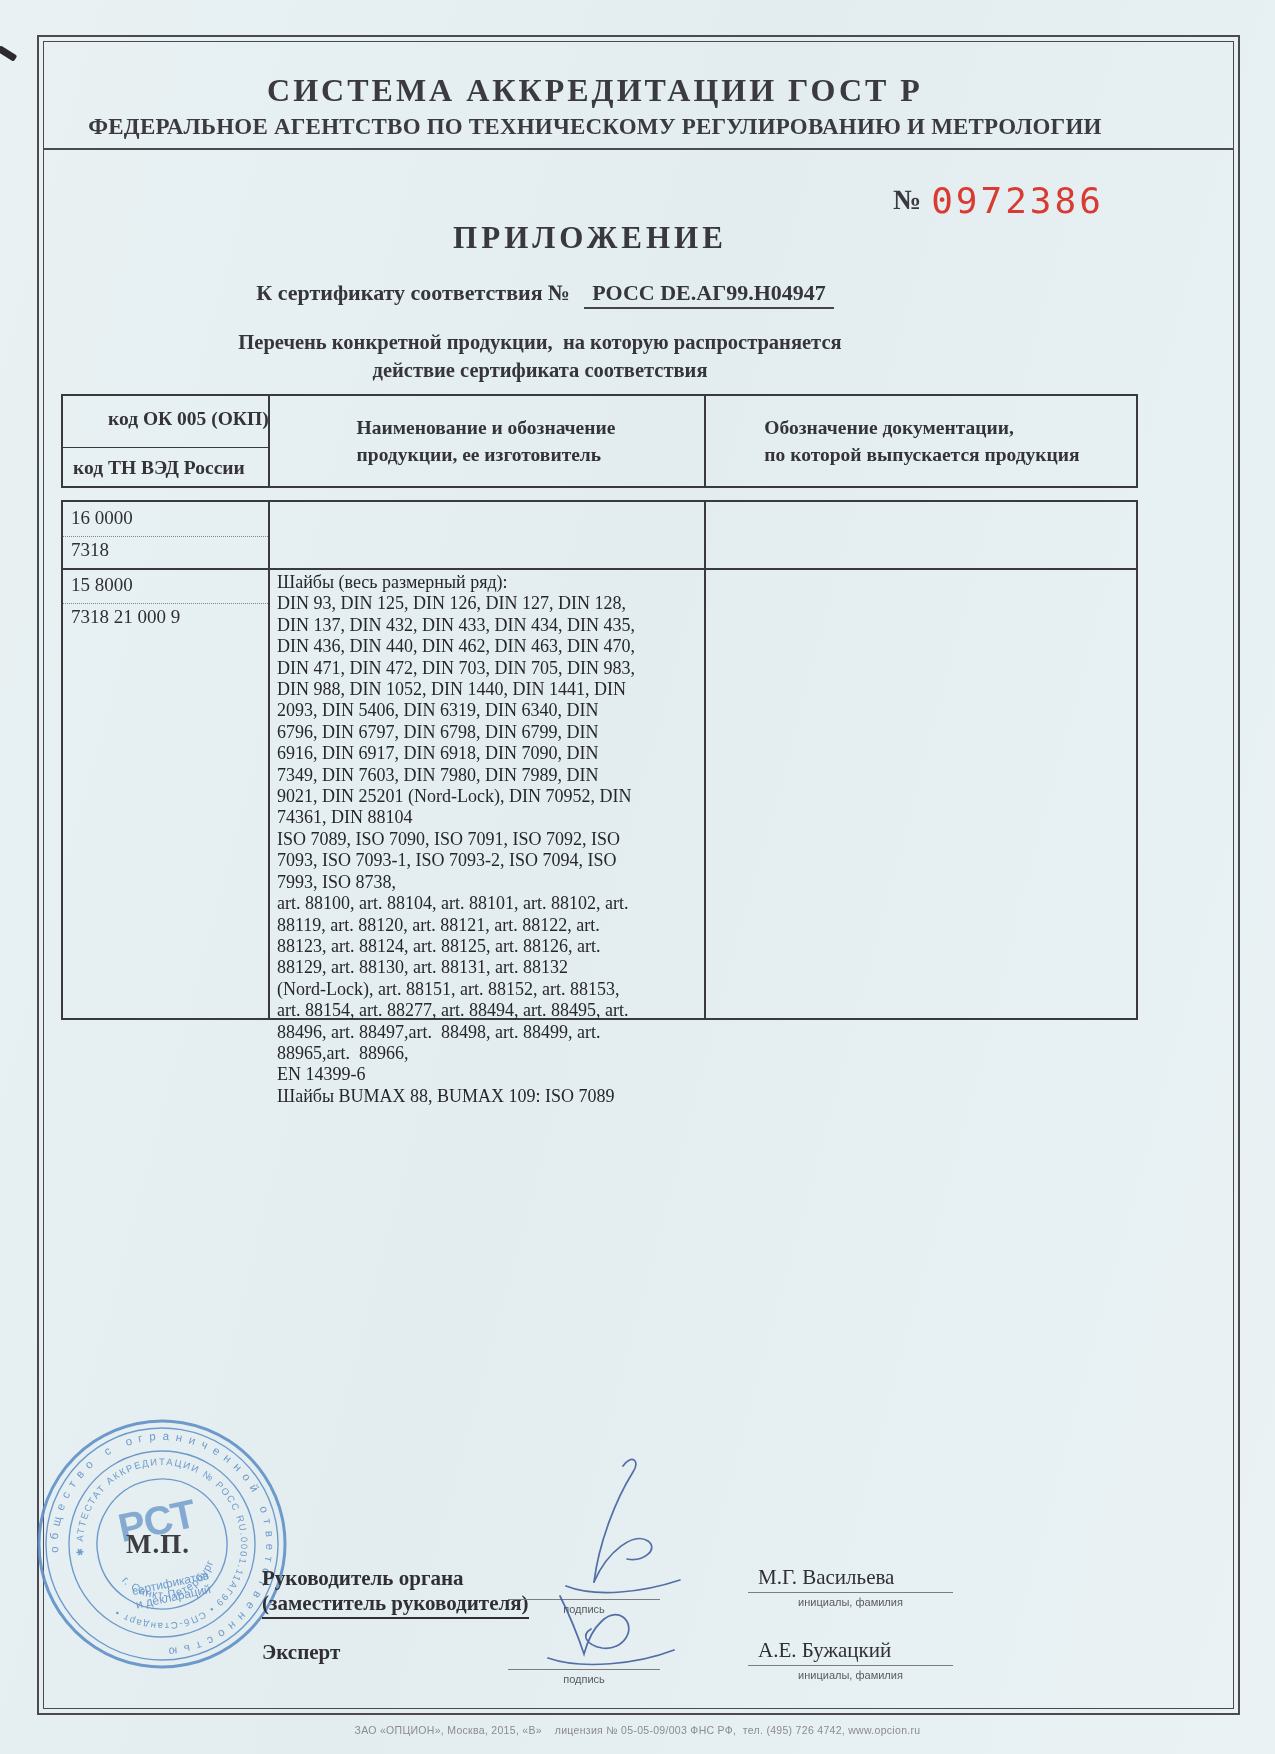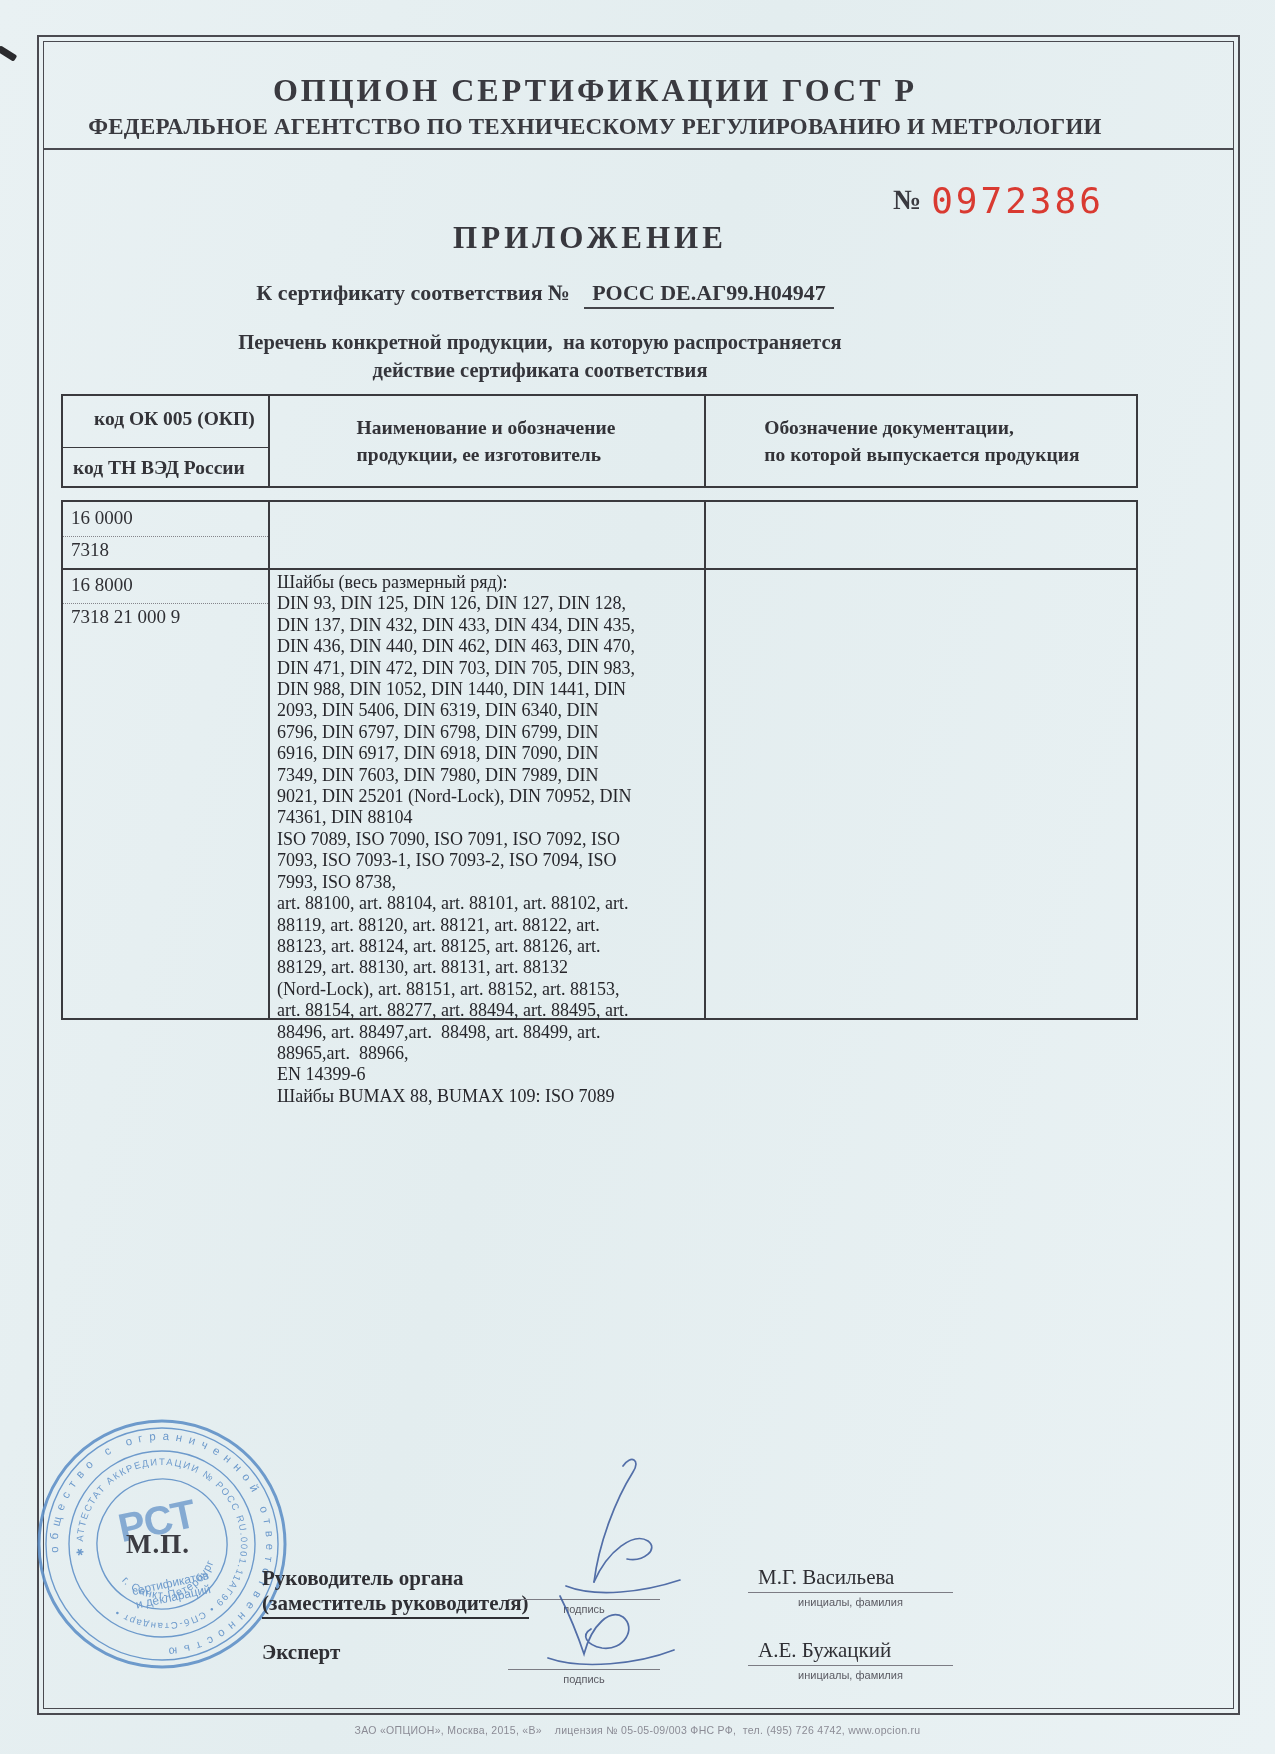--- a/index.html
+++ b/index.html
@@ -35,21 +35,21 @@
   .desc-line { left:0; width:1080px; text-align:center; font-size:20.5px; font-weight:bold; color:#35353b; white-space:pre; }
   .desc1 { top:331px; }
   .desc2 { top:359px; }
 
   
   .t-head { left:61px; top:394px; width:1077px; height:94px; border:2px solid #3a3a3e; }
   .t-body { left:61px; top:500px; width:1077px; height:520px; border:2px solid #3a3a3e; }
   .vline { position:absolute; top:0; bottom:0; width:0; border-left:2px solid #3a3a3e; }
   .v1 { left:205px; } .v2 { left:641px; }
   .th-cell { position:absolute; display:flex; align-items:center; justify-content:center; font-weight:bold; font-size:19.5px; line-height:27px; white-space:pre-line; color:#333338; }
-  .th1a { left:3px; top:0; width:205px; height:45px; justify-content:flex-start; padding-left:28px; text-align:left; }
+  .th1a { left:17px; top:0; width:205px; height:45px; justify-content:flex-start; padding-left:28px; text-align:left; }
   .th1b { left:0; top:52px; width:205px; height:38px; justify-content:flex-start; padding-left:10px; text-align:right; }
   .col1-div { position:absolute; left:0; top:51px; width:205px; border-top:1.5px solid #3a3a3e; }
   .th2 { left:205px; top:0; width:436px; height:100%; }
   .th3 { left:641px; top:0; width:436px; height:100%; }
 
   .row-rule { position:absolute; left:0; top:66px; width:100%; border-top:2px solid #3a3a3e; }
   .code { position:absolute; font-size:19px; color:#2f2f34; white-space:pre; }
   .dotted { position:absolute; left:0; width:205px; border-top:1.5px dotted #85858b; }
   .r1-okp { left:8px; top:5px; }
   .r1-dot { top:34px; }
@@ -91,21 +91,21 @@
 <body>
 
 <div class="page">
 
   <div class="abs scan-mark"></div>
 
   <div class="abs frame-outer">
     <div class="frame-inner"></div>
   </div>
 
-  <div class="abs title-system">ОПЦИОН СЕРТИФИКАЦИИ ГОСТ Р</div>
+  <div class="abs title-system">СИСТЕМА АККРЕДИТАЦИИ ГОСТ Р</div>
   <div class="abs title-agency">ФЕДЕРАЛЬНОЕ АГЕНТСТВО ПО ТЕХНИЧЕСКОМУ РЕГУЛИРОВАНИЮ И МЕТРОЛОГИИ</div>
   <div class="abs header-rule"></div>
 
   <div class="abs blank-number">
     <span class="sign">№</span>
     <span class="num">0972386</span>
   </div>
 
   <div class="abs doc-title">ПРИЛОЖЕНИЕ</div>
 
@@ -128,21 +128,21 @@
 
   <div class="abs t-body">
     <div class="vline v1"></div>
     <div class="vline v2"></div>
     <div class="row-rule"></div>
 
     <div class="code r1-okp">16 0000</div>
     <div class="dotted r1-dot"></div>
     <div class="code r1-tnved">7318</div>
 
-    <div class="code r2-okp">16 8000</div>
+    <div class="code r2-okp">15 8000</div>
     <div class="dotted r2-dot"></div>
     <div class="code r2-tnved">7318 21 000 9</div>
 
     <div class="product-text">Шайбы (весь размерный ряд):
 DIN 93, DIN 125, DIN 126, DIN 127, DIN 128,
 DIN 137, DIN 432, DIN 433, DIN 434, DIN 435,
 DIN 436, DIN 440, DIN 462, DIN 463, DIN 470,
 DIN 471, DIN 472, DIN 703, DIN 705, DIN 983,
 DIN 988, DIN 1052, DIN 1440, DIN 1441, DIN
 2093, DIN 5406, DIN 6319, DIN 6340, DIN

